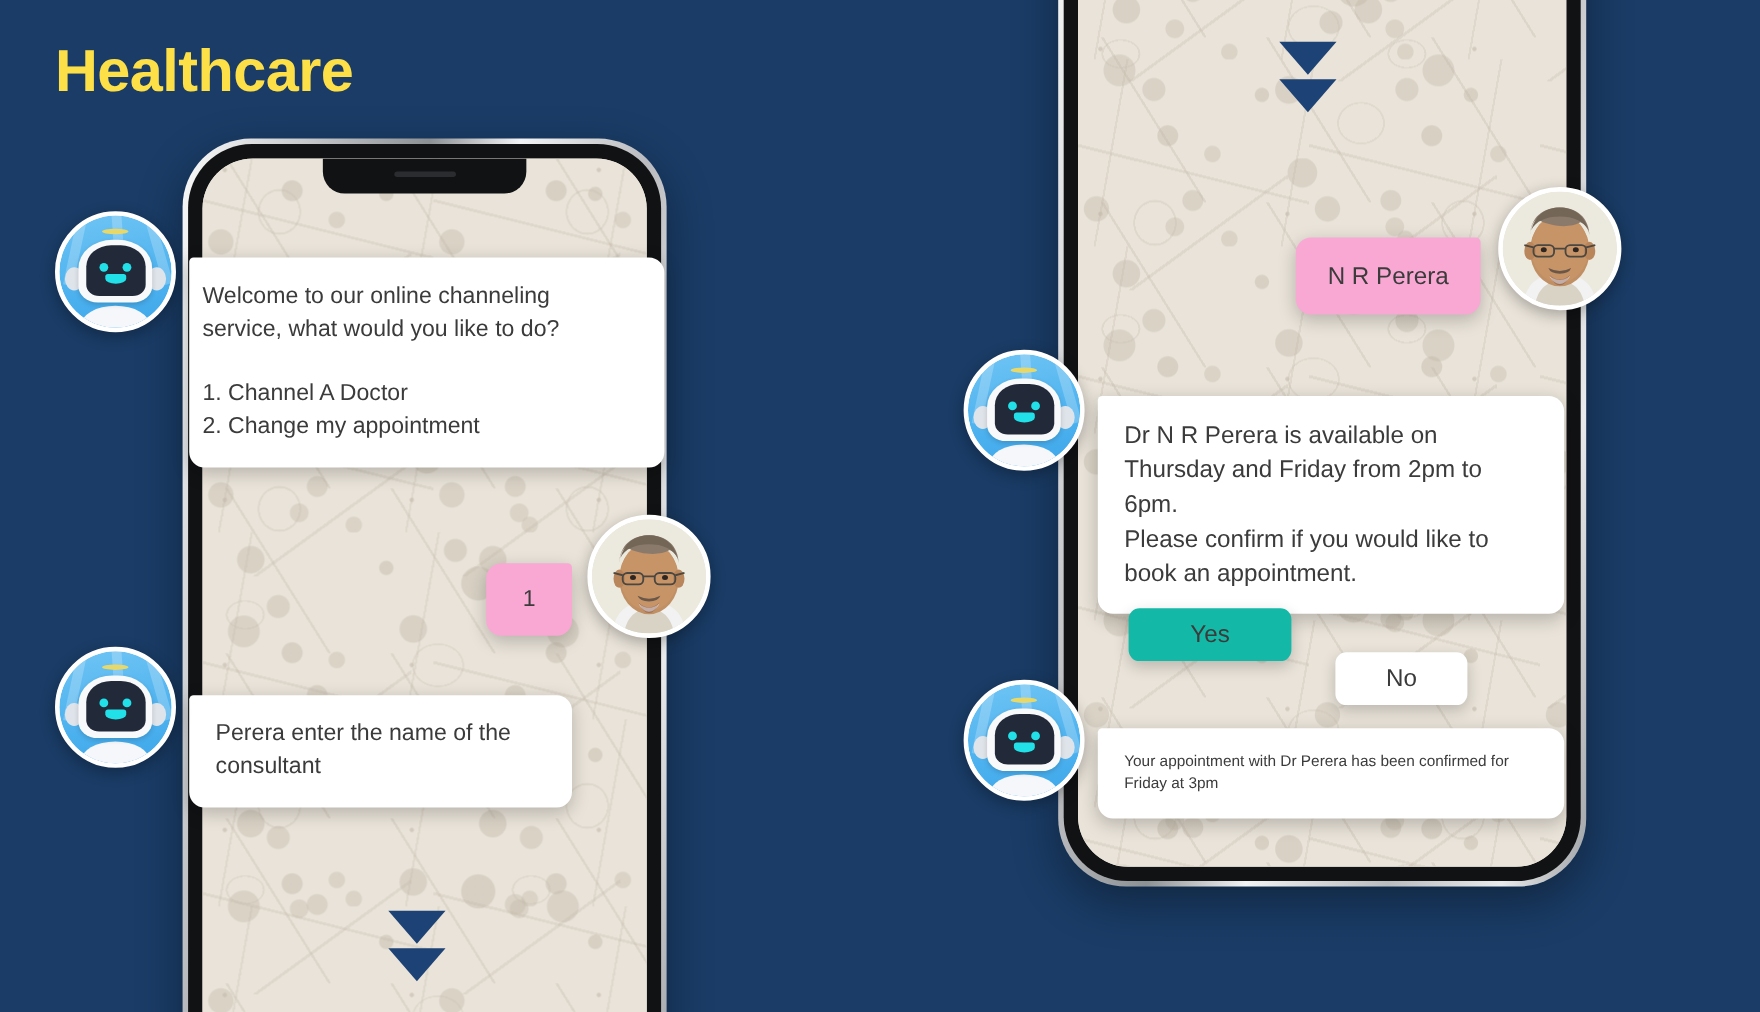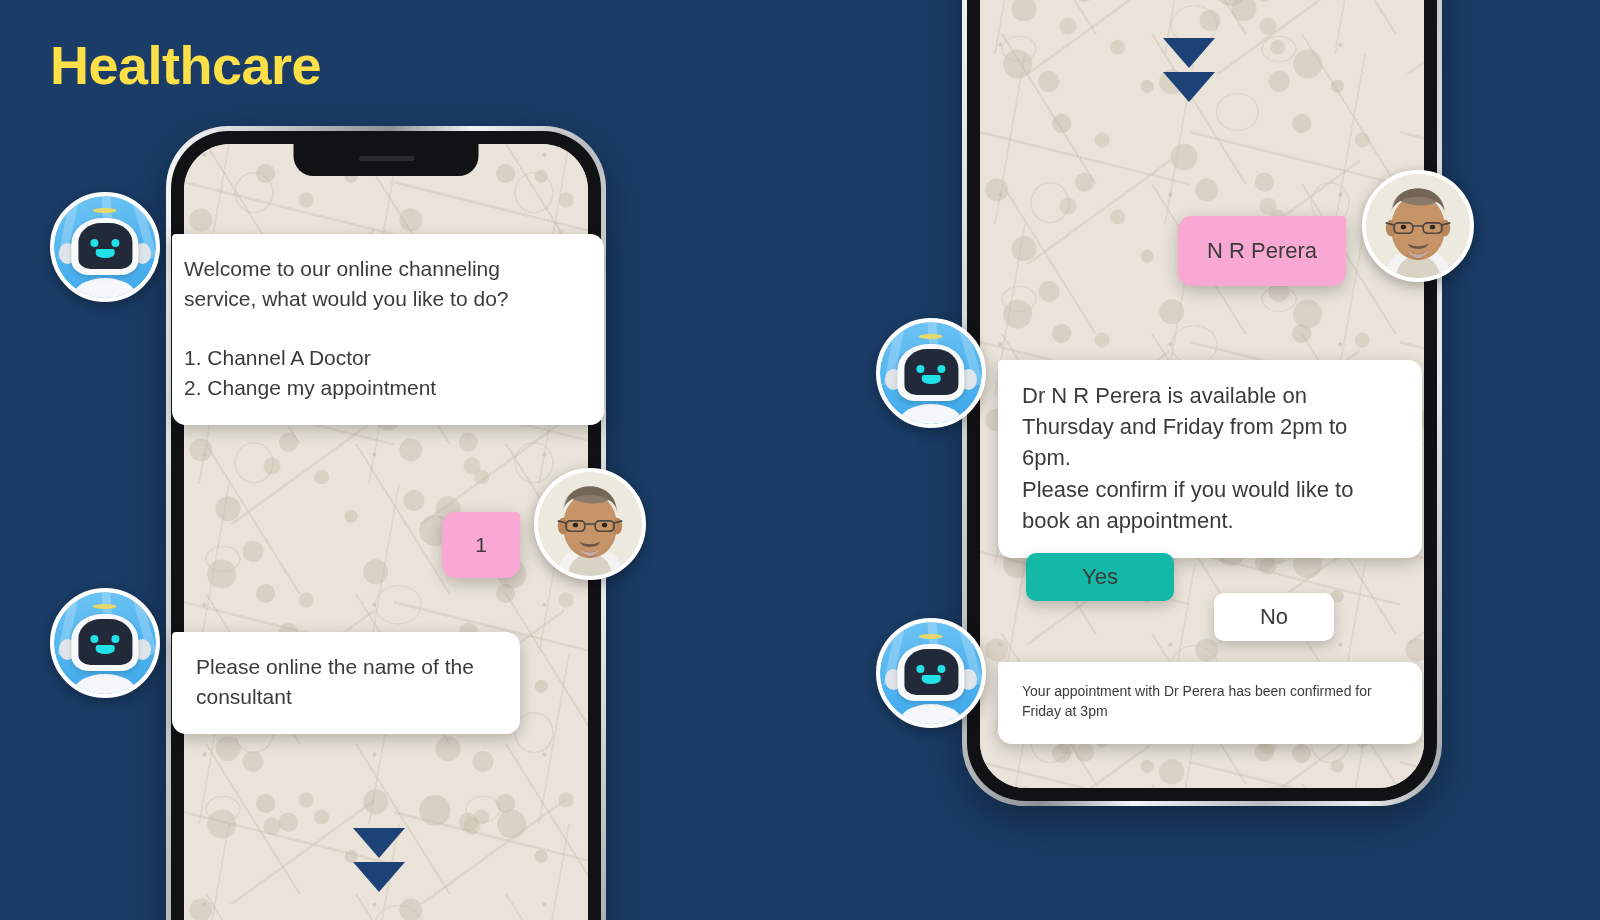--- a/index.html
+++ b/index.html
@@ -359,21 +359,21 @@
       <line x1="73" y1="49" x2="81" y2="47" stroke="#4a4640" stroke-width="1.6"></line>
       <ellipse cx="36" cy="51" rx="2.6" ry="2.2" fill="#2e2620"></ellipse>
       <ellipse cx="64" cy="51" rx="2.6" ry="2.2" fill="#2e2620"></ellipse>
       <path d="M40 67q10 5 20 0 -2 5 -10 5 -8 0 -10-5z" fill="#6b5748"></path>
       <path d="M41 74q9 7 18 0 -4 7 -9 7 -5 0 -9-7z" fill="#fdfdfd"></path>
       <path d="M41 73q9 8 18 0 -4 9 -9 9 -5 0 -9-9z" fill="#7d4b3e" opacity="0.45"></path>
     </svg>
   </div>
 </div>
 
-<div class="bubble bot" style="left:172px; top:632px; width:348px; font-size:21px;">Please online the name of the consultant</div>
+<div class="bubble bot" style="left:172px; top:632px; width:348px; font-size:21px;">Perera enter the name of the consultant</div>
 
 <div class="avatar" style="left:50px; top:588px; width:110px; height:110px;">
   <div class="avatar-bot-art">
     <div class="ray" style="left:18%; transform:rotate(12deg);"></div>
     <div class="ray" style="left:46%; transform:rotate(-4deg);"></div>
     <div class="ray" style="left:74%; transform:rotate(-16deg);"></div>
     <div class="body"></div>
     <div class="ear l"></div>
     <div class="ear r"></div>
     <div class="antenna"></div>

